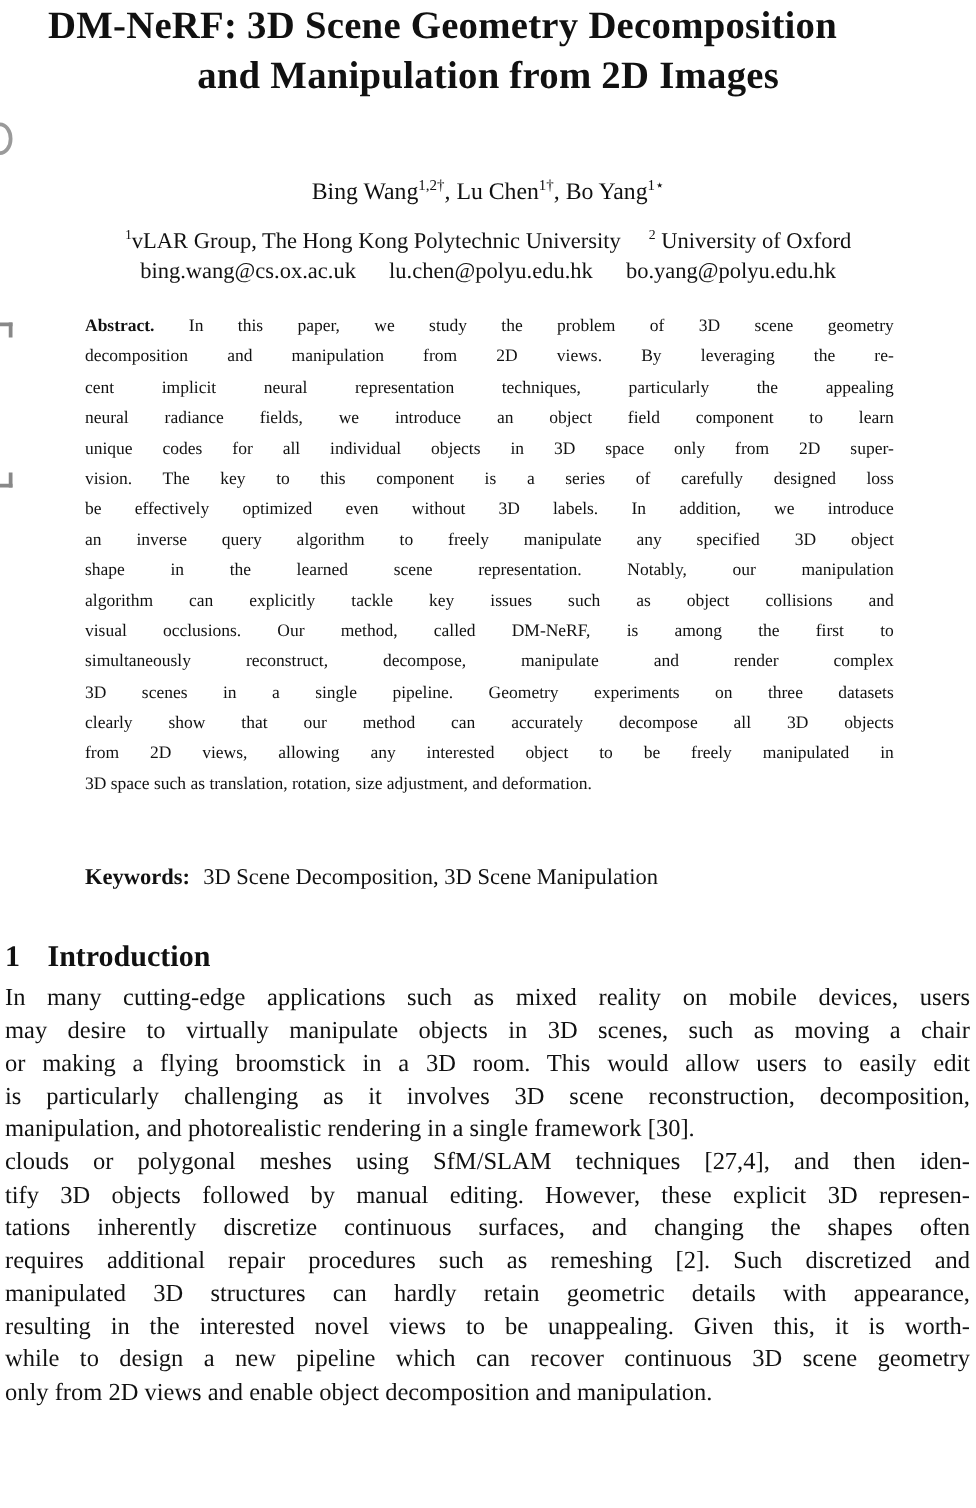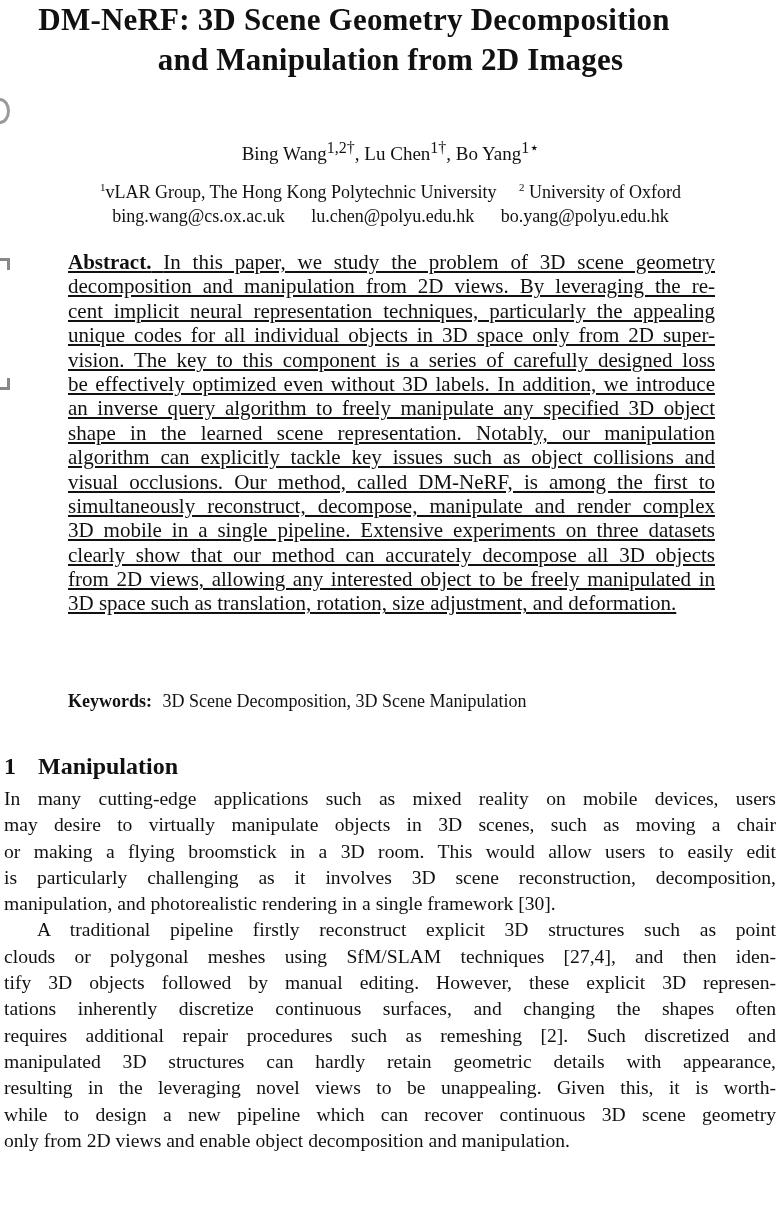--- a/index.html
+++ b/index.html
@@ -26,36 +26,36 @@
   }
   .bracket-bot {
     position: absolute; left: 0; top: 378px; width: 7px; height: 9px;
     border-bottom: 3px solid #888; border-right: 3px solid #888;
   }
 
   .authors {
     position: absolute; left: 0; width: 781px; top: 141px;
     text-align: center; font-size: 19px; line-height: 26px;
   }
-  .authors sup { font-size: 16px; vertical-align: 7px; line-height: 0; }
+  .authors sup { font-size: 12px; vertical-align: 7px; line-height: 0; }
   .affil {
     position: absolute; left: 0; width: 781px; top: 180px;
     text-align: center; font-size: 18px; line-height: 24px;
   }
   .affil sup { font-size: 11px; vertical-align: 7px; line-height: 0; }
   .emails {
     position: absolute; left: 0; width: 781px; top: 204px;
     text-align: center; font-size: 18px; line-height: 24px;
     word-spacing: 2px;
   }
   .emails span { margin: 0 10px; }
 
   .abstract {
     position: absolute; left: 68px; top: 250px; width: 647px;
-    font-size: 21px; line-height: 24.4px; text-align: justify; text-decoration: underline;
+    font-size: 14px; line-height: 24.4px; text-align: justify;
   }
   .abstract .line { display: block; height: 24.4px; text-align: justify; text-align-last: justify; white-space: nowrap; }
   .abstract .line.last { text-align-last: left; }
   .abstract b { font-weight: bold; }
 
   .keywords {
     position: absolute; left: 68px; top: 689px; width: 647px;
     font-size: 18px; line-height: 24px;
   }
   .keywords b { font-weight: bold; margin-right: 6px; }
@@ -101,55 +101,55 @@
 <div class="emails">
   <span>bing.wang@cs.ox.ac.uk</span>
   <span>lu.chen@polyu.edu.hk</span>
   <span>bo.yang@polyu.edu.hk</span>
 </div>
 
 <div class="abstract">
   <span class="line"><b>Abstract.</b> <span>In this paper, we study the problem of 3D scene geometry</span></span>
   <span class="line">decomposition and manipulation from 2D views. By leveraging the re-</span>
   <span class="line">cent implicit neural representation techniques, particularly the appealing</span>
+  <span class="line">neural radiance fields, we introduce an object field component to learn</span>
   <span class="line">unique codes for all individual objects in 3D space only from 2D super-</span>
   <span class="line">vision. The key to this component is a series of carefully designed loss</span>
   <span class="line">be effectively optimized even without 3D labels. In addition, we introduce</span>
   <span class="line">an inverse query algorithm to freely manipulate any specified 3D object</span>
   <span class="line">shape in the learned scene representation. Notably, our manipulation</span>
   <span class="line">algorithm can explicitly tackle key issues such as object collisions and</span>
   <span class="line">visual occlusions. Our method, called DM-NeRF, is among the first to</span>
   <span class="line">simultaneously reconstruct, decompose, manipulate and render complex</span>
-  <span class="line">3D mobile in a single pipeline. Extensive experiments on three datasets</span>
+  <span class="line">3D scenes in a single pipeline. Geometry experiments on three datasets</span>
   <span class="line">clearly show that our method can accurately decompose all 3D objects</span>
   <span class="line">from 2D views, allowing any interested object to be freely manipulated in</span>
   <span class="line last">3D space such as translation, rotation, size adjustment, and deformation.</span>
 </div>
 
 <div class="keywords">
   <b>Keywords:</b>
   <span>3D Scene Decomposition, 3D Scene Manipulation</span>
 </div>
 
 <div class="section-title">
-  <span class="num">1</span><span>Manipulation</span>
+  <span class="num">1</span><span>Introduction</span>
 </div>
 
 <div class="body-text">
   <div>
     <span class="line">In many cutting-edge applications such as mixed reality on mobile devices, users</span>
     <span class="line">may desire to virtually manipulate objects in 3D scenes, such as moving a chair</span>
     <span class="line">or making a flying broomstick in a 3D room. This would allow users to easily edit</span>
     <span class="line">is particularly challenging as it involves 3D scene reconstruction, decomposition,</span>
     <span class="line last">manipulation, and photorealistic rendering in a single framework [30].</span>
   </div>
   <div>
-    <span class="line indent">A traditional pipeline firstly reconstruct explicit 3D structures such as point</span>
     <span class="line">clouds or polygonal meshes using SfM/SLAM techniques [27,4], and then iden-</span>
     <span class="line">tify 3D objects followed by manual editing. However, these explicit 3D represen-</span>
     <span class="line">tations inherently discretize continuous surfaces, and changing the shapes often</span>
     <span class="line">requires additional repair procedures such as remeshing [2]. Such discretized and</span>
     <span class="line">manipulated 3D structures can hardly retain geometric details with appearance,</span>
-    <span class="line">resulting in the leveraging novel views to be unappealing. Given this, it is worth-</span>
+    <span class="line">resulting in the interested novel views to be unappealing. Given this, it is worth-</span>
     <span class="line">while to design a new pipeline which can recover continuous 3D scene geometry</span>
     <span class="line last">only from 2D views and enable object decomposition and manipulation.</span>
   </div>
 </div>
 
 </body></html>

